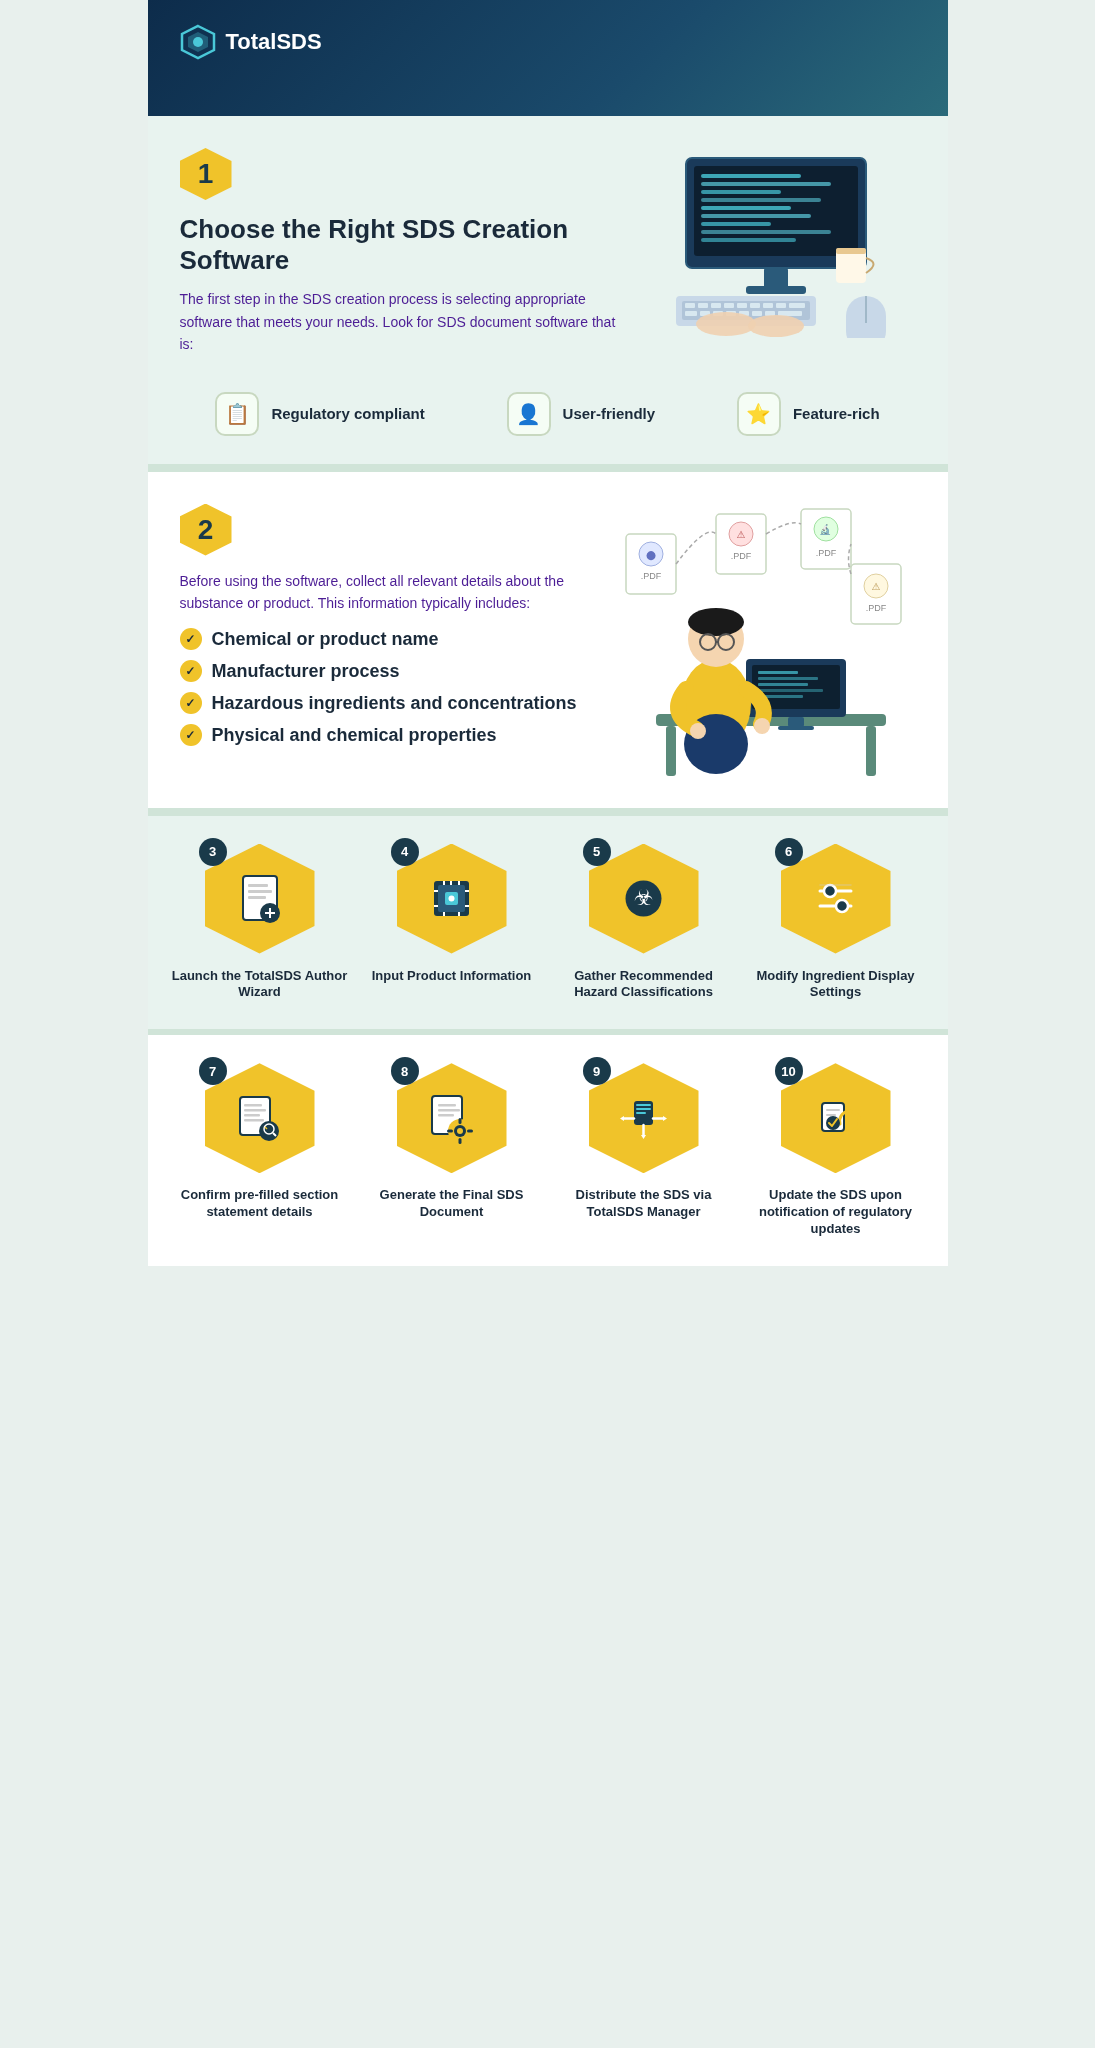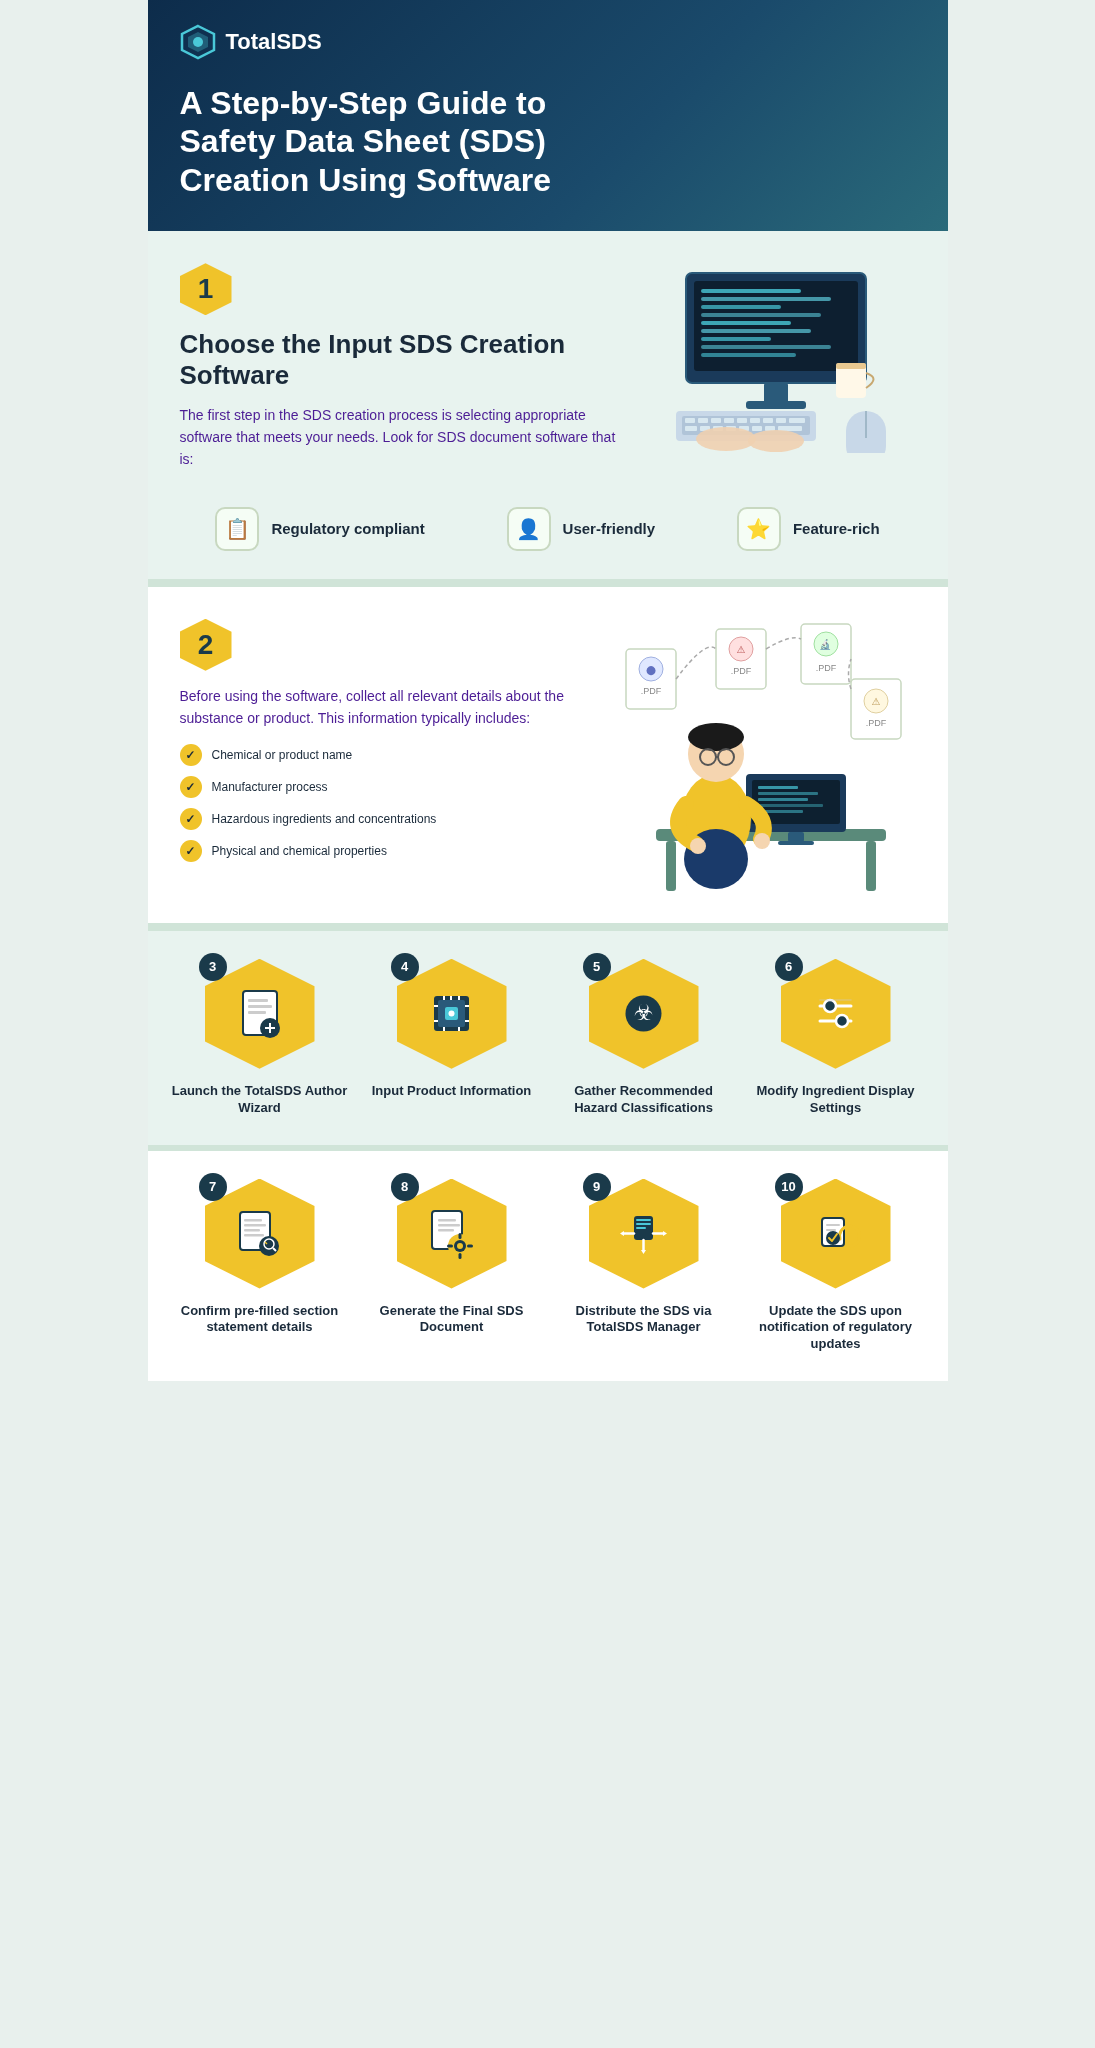--- a/index.html
+++ b/index.html
@@ -151,22 +151,22 @@
       border-radius: 50%;
       display: flex;
       align-items: center;
       justify-content: center;
       flex-shrink: 0;
       color: #1a2a3a;
       font-size: 12px;
       font-weight: 900;
     }
     .checklist-text {
-      font-size: 12px;
-      font-weight: 400;
+      font-size: 18px;
+      font-weight: 700;
       color: #1a2a3a;
     }
 
     
     .worker-illus {
       width: 290px;
       height: 280px;
     }
 
     
@@ -234,27 +234,26 @@
   <div class="logo">
     <svg class="logo-icon" viewBox="0 0 36 36" fill="none" xmlns="http://www.w3.org/2000/svg">
       <polygon points="18,2 34,10 34,26 18,34 2,26 2,10" fill="none" stroke="#4ac8d8" stroke-width="2.5"></polygon>
       <polygon points="18,8 28,13 28,23 18,28 8,23 8,13" fill="#4ac8d8" opacity="0.3"></polygon>
       <circle cx="18" cy="18" r="5" fill="#4ac8d8"></circle>
     </svg>
     <div class="logo-text">
       <span>Total</span><span style="font-weight:900">SDS</span>
     </div>
   </div>
-  <div class="header-title">A Step-by-Step Guide to Safety Data Sheet (SDS) Creation Using Software</div>
 </div>
 
 <div class="section-1">
   <div class="section-1-left">
     <div class="step-badge">1</div>
-    <div class="step-title">Choose the Input SDS Creation Software</div>
+    <div class="step-title">Choose the Right SDS Creation Software</div>
     <div class="step-desc">The first step in the SDS creation process is selecting appropriate software that meets your needs. Look for SDS document software that is:</div>
   </div>
   <div class="section-1-right">
 
     <svg class="computer-illus" viewBox="0 0 260 190" xmlns="http://www.w3.org/2000/svg">
 
       <rect x="40" y="10" width="180" height="110" rx="6" fill="#1a3a5a" stroke="#2a5a7a" stroke-width="2"></rect>
       <rect x="48" y="18" width="164" height="90" rx="3" fill="#0d1f30"></rect>
 
       <rect x="55" y="26" width="100" height="4" rx="2" fill="#4ac8d8" opacity="0.8"></rect>

